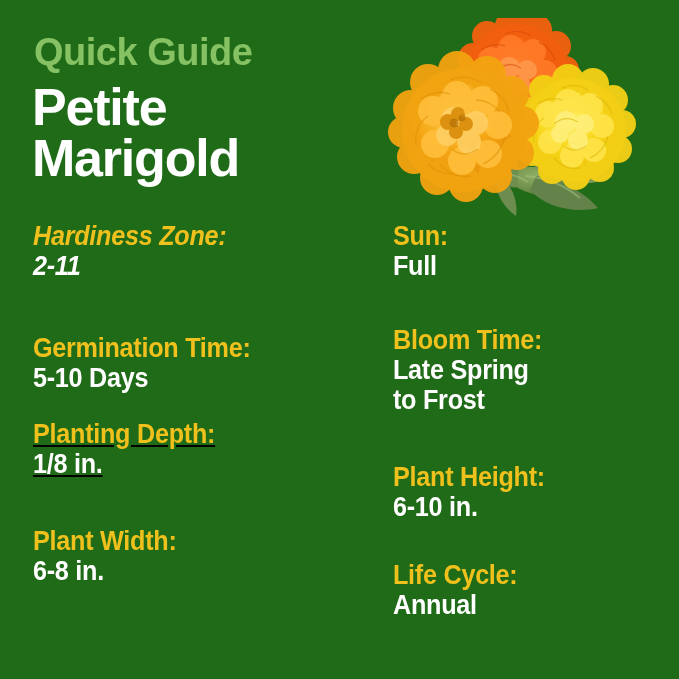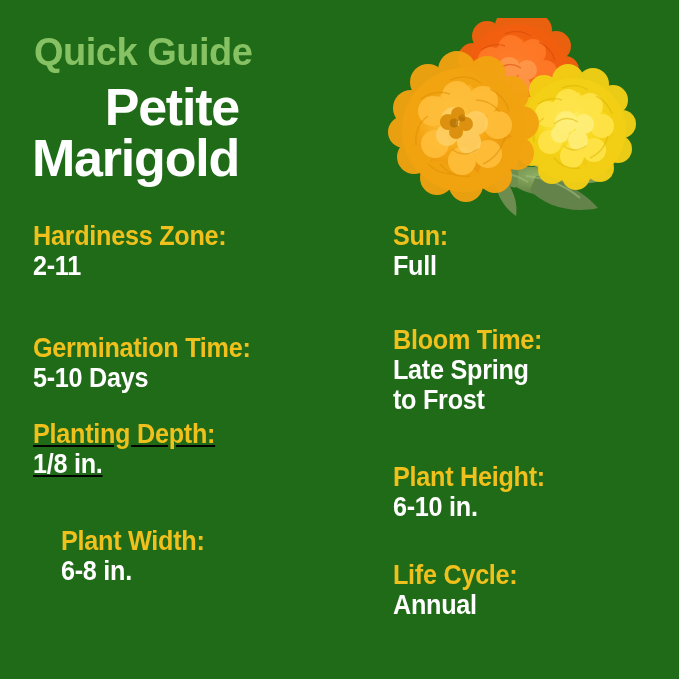--- a/index.html
+++ b/index.html
@@ -33,21 +33,20 @@
   .title {
     position: absolute;
     left: 32px;
     top: 82px;
     font-size: 52px;
     line-height: 0.99;
     font-weight: 700;
     letter-spacing: -1.2px;
     color: #ffffff;
     white-space: pre-line;
-    text-align: right;
   }
 
   
   .flower-art {
     position: absolute;
     left: 386px;
     top: 18px;
     width: 262px;
     height: 200px;
   }
@@ -79,24 +78,24 @@
     line-height: 1.08;
     font-weight: 700;
     letter-spacing: -0.3px;
     color: #ffffff;
     white-space: pre-line;
     transform: scaleX(0.9);
     transform-origin: left top;
   }
 
   
-  .s-hardiness   { top: 222px; }
+  .s-hardiness   { top: 222px; font-style: italic; }
   .s-germination { top: 326px; margin-top: 8px; }
   .s-depth       { top: 420px; text-decoration: underline; }
-  .s-width       { top: 527px; margin-left: 28px; }
+  .s-width       { top: 527px; }
   
   .s-sun    { top: 222px; }
   .s-bloom  { top: 326px; }
   .s-height { top: 463px; }
   .s-life   { top: 561px; }
 </style>
 </head>
 <body>
 
 <div class="card">

